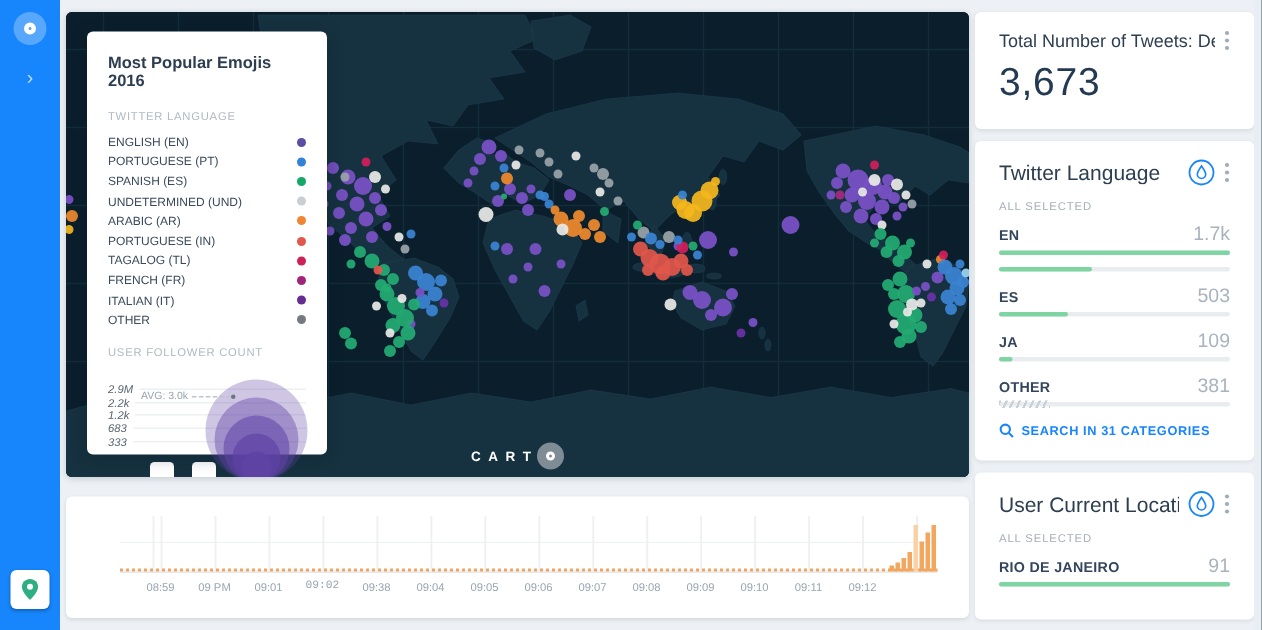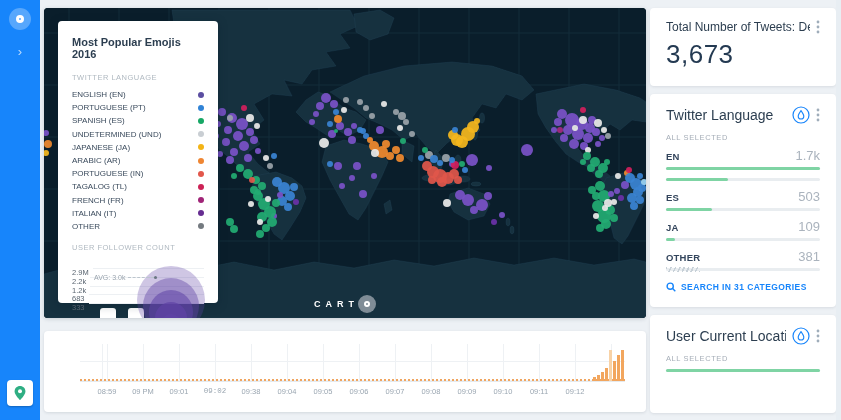--- a/index.html
+++ b/index.html
@@ -21,21 +21,21 @@
 
   
   .legend { position:absolute; left:14px; top:13px; width:160px; height:282px; background:#fff; border-radius:4px; box-shadow:0 2px 10px rgba(10,30,45,.35); padding:15px 14px; z-index:3; }
   .legend-title { font-size:11px; font-weight:bold; color:#2c3e50; margin-bottom:13px; }
   .legend-sec { font-size:7.5px; letter-spacing:.5px; color:#b0b9c1; margin-bottom:6px; }
   .lg-row { display:flex; align-items:center; justify-content:space-between; height:13.2px; }
   .lg-lab { font-size:8px; color:#3a4a5c; }
   .lg-dot { width:6px; height:6px; border-radius:50%; flex:none; }
   .f-wrap { position:relative; height:82px; margin-top:4px; }
   .f-rows { position:absolute; left:0; top:10px; width:100%; }
-  .f-row { display:flex; height:8.8px; font-size:7.5px; color:#5a6570; }
+  .f-row { display:flex; align-items:center; height:8.8px; font-size:7.5px; color:#5a6570;font-style:italic; }
   .f-line { flex:1; border-top:1px solid #edf0f3; margin-left:4px; }
   .bubbles { position:absolute; right:-2px; bottom:6px; width:70px; height:70px; }
   .bubble { position:absolute; left:50%; bottom:0; transform:translateX(-50%); border-radius:50%; background:#5f43a5; }
   .avg-note { position:absolute; left:22px; top:16px; display:flex; align-items:center; z-index:2; }
   .avg-txt { font-size:7px; color:#9aa4ae; }
   .avg-line { width:26px; border-top:1px dashed #bcc5cd; margin-left:3px; }
   .avg-dot { width:3px; height:3px; border-radius:50%; background:#6a7682; }
 
   
   .carto { position:absolute; left:50%; bottom:5px; transform:translateX(-50%); display:flex; align-items:center; z-index:2; }
@@ -363,24 +363,20 @@
         </div>
         <div class="lg-row">
           <span class="lg-lab">SPANISH (ES)</span>
           <span class="lg-dot" style="background: rgb(22, 167, 101);"></span>
         </div>
         <div class="lg-row">
           <span class="lg-lab">UNDETERMINED (UND)</span>
           <span class="lg-dot" style="background: rgb(201, 206, 211);"></span>
         </div>
         <div class="lg-row">
-          <span class="lg-lab">JAPANESE (JA)</span>
-          <span class="lg-dot" style="background: rgb(243, 180, 22);"></span>
-        </div>
-        <div class="lg-row">
           <span class="lg-lab">ARABIC (AR)</span>
           <span class="lg-dot" style="background: rgb(239, 134, 51);"></span>
         </div>
         <div class="lg-row">
           <span class="lg-lab">PORTUGUESE (IN)</span>
           <span class="lg-dot" style="background: rgb(226, 87, 75);"></span>
         </div>
         <div class="lg-row">
           <span class="lg-lab">TAGALOG (TL)</span>
           <span class="lg-dot" style="background: rgb(204, 34, 86);"></span>
@@ -579,20 +575,24 @@
         <svg width="4" height="14" viewBox="0 0 4 14">
             <circle cx="2" cy="2" r="1.4" fill="#9fadba"></circle>
             <circle cx="2" cy="7" r="1.4" fill="#9fadba"></circle>
             <circle cx="2" cy="12" r="1.4" fill="#9fadba"></circle>
           </svg>
       </span>
     </div>
     <div class="all-sel">ALL SELECTED</div>
     <div>
         <div class="cat-row">
+          <div class="cr-top">
+            <span class="cr-name">RIO DE JANEIRO</span>
+            <span class="cr-val">91</span>
+          </div>
           <div class="cr-bar">
             <div class="cr-fill" style="width: 100%;"></div>
           </div>
         </div>
       </div>
   </div>
 </div>
 
 <div class="scroll-strip"></div>
 

